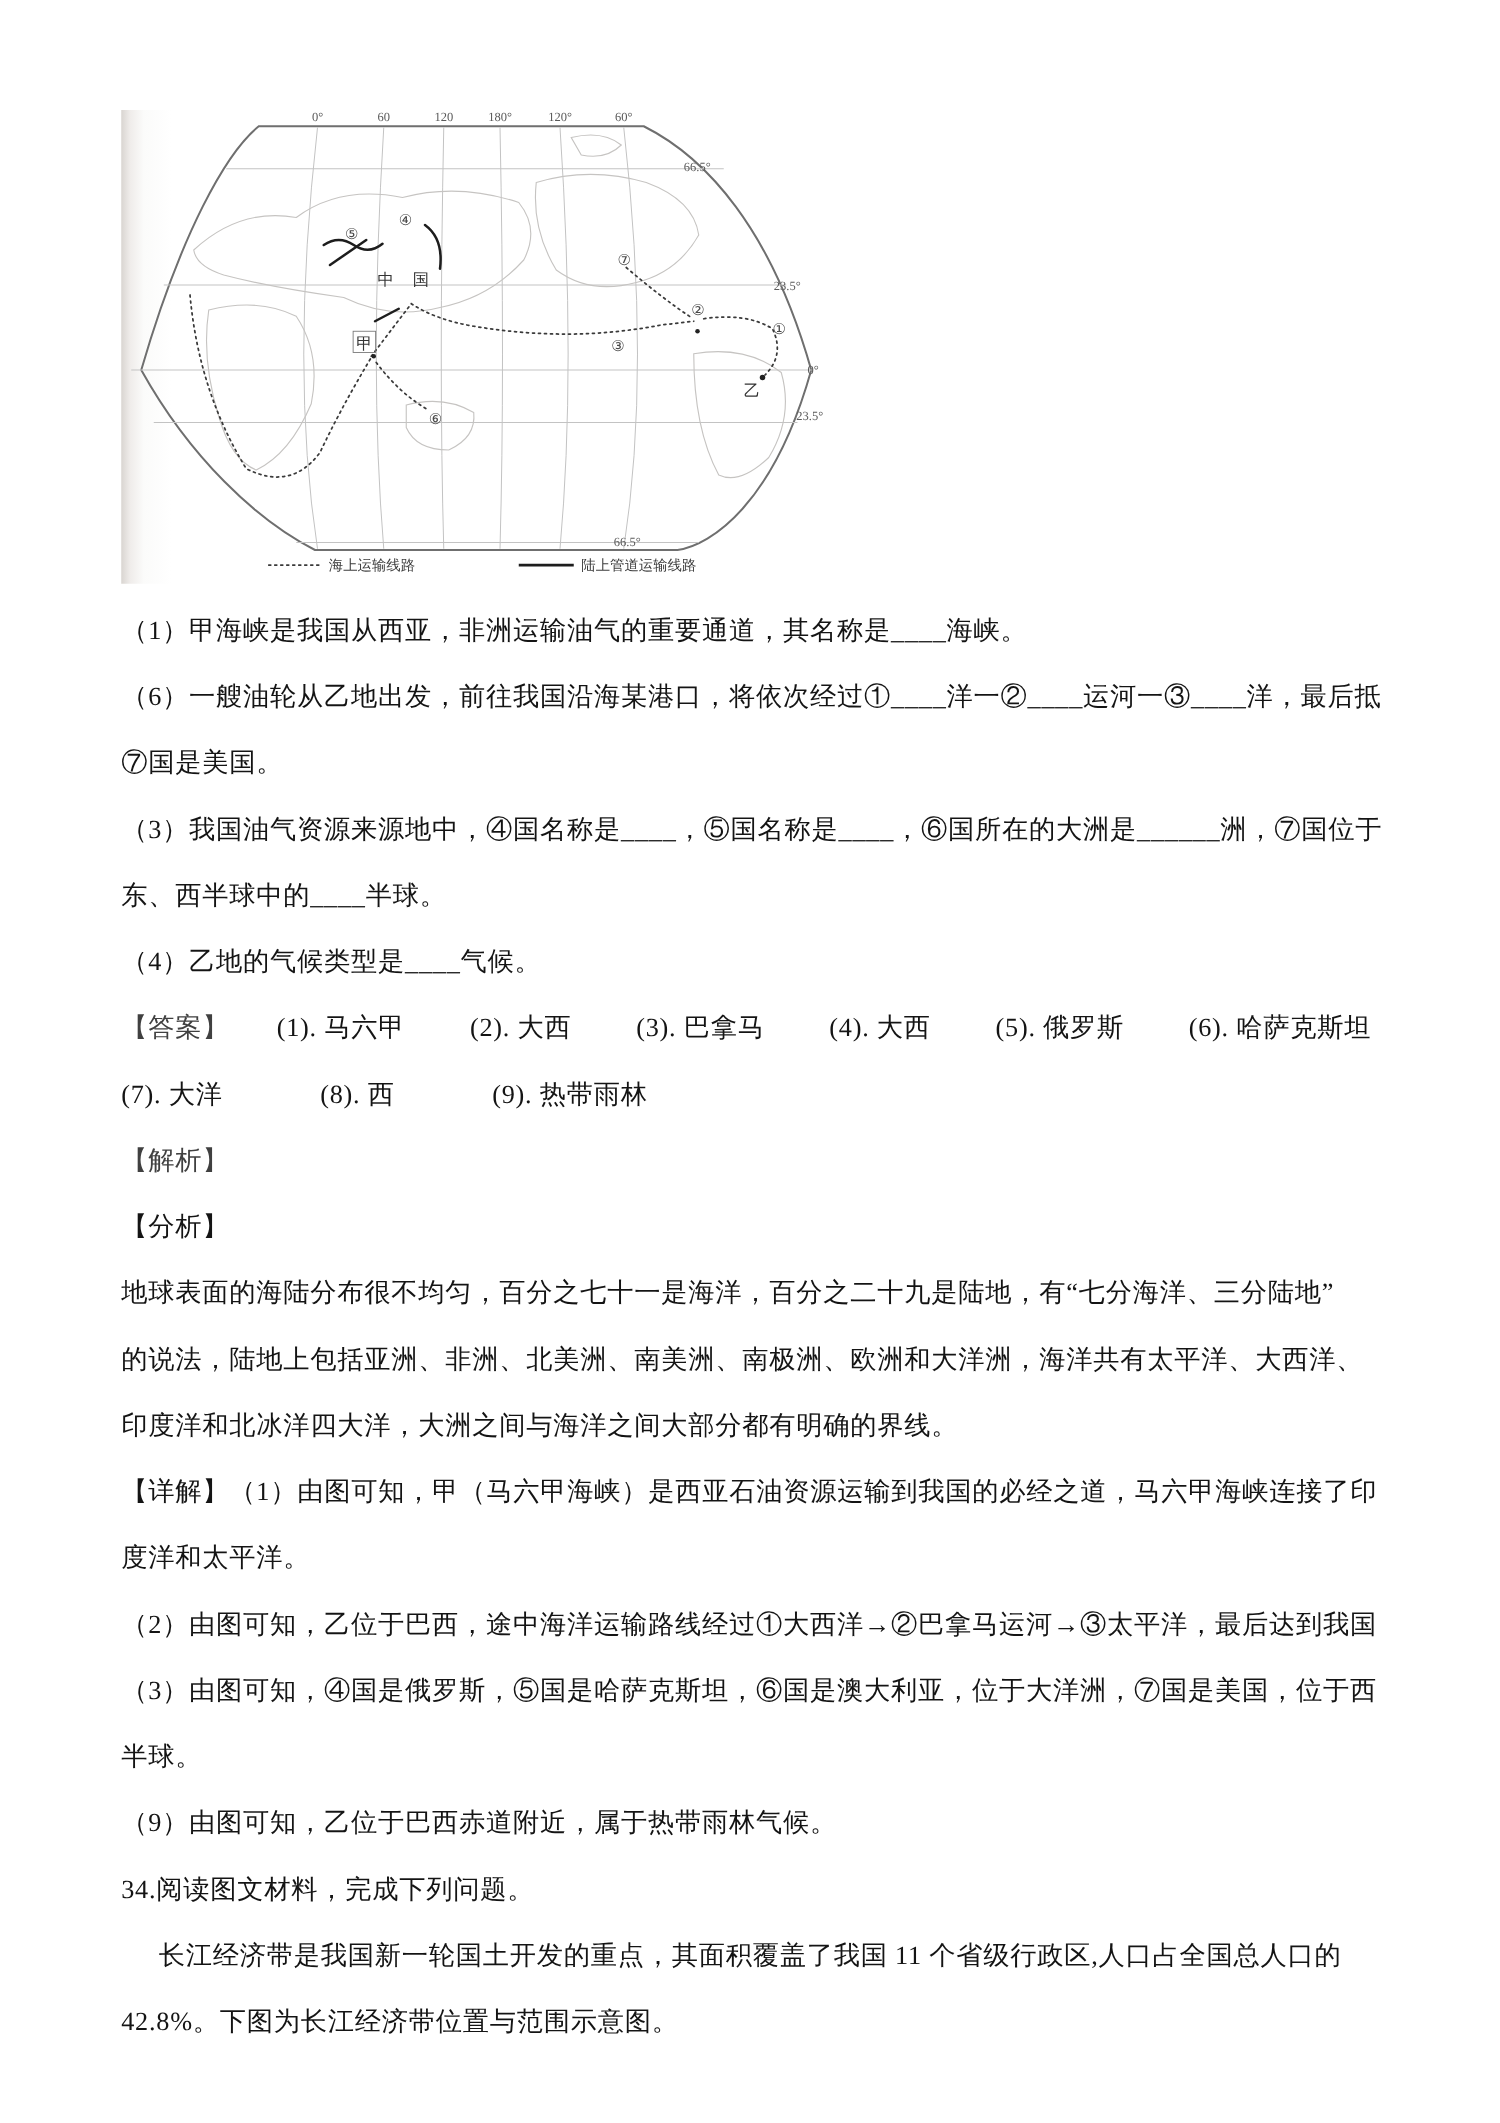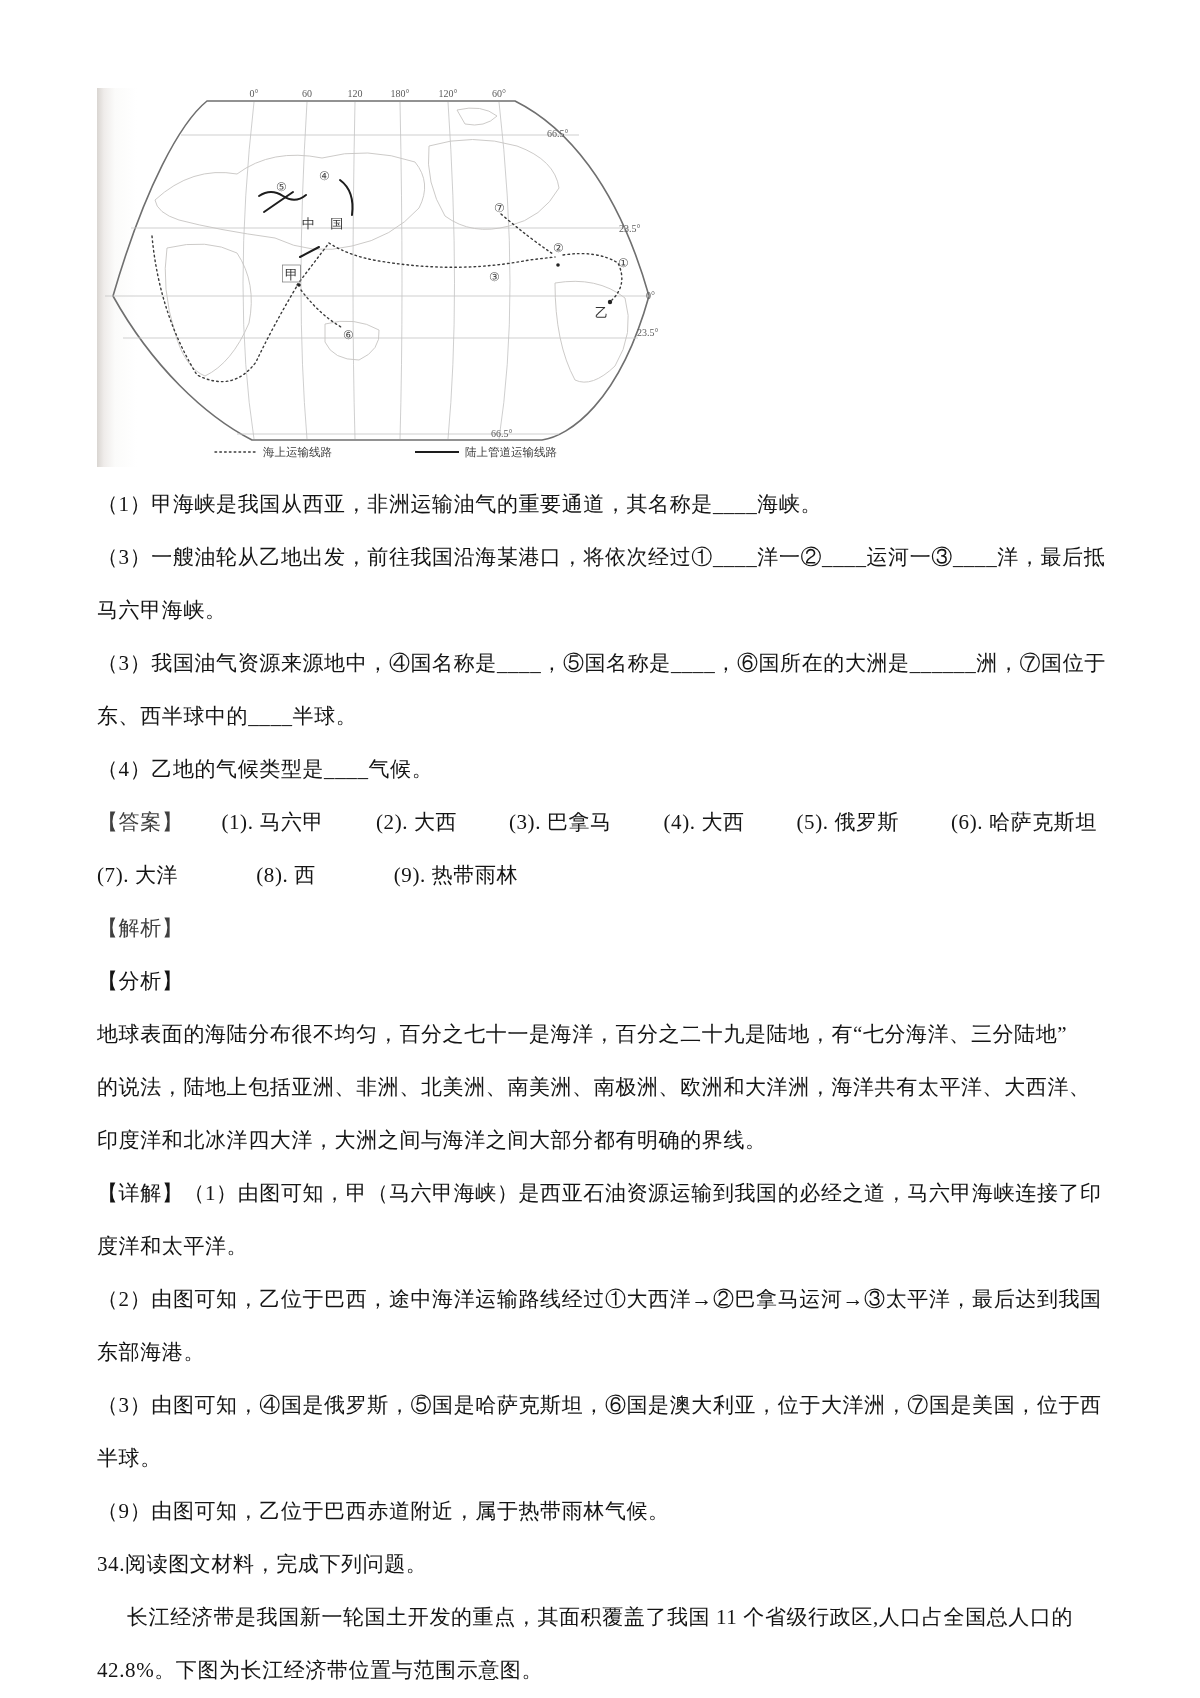--- a/index.html
+++ b/index.html
@@ -129,22 +129,22 @@
         <path class="searoute" d="M118,364 L160,364"></path>
         <text class="legendtext" x="166" y="368">海上运输线路</text>
         <path d="M318,364 L362,364" stroke="#1d1d1d" stroke-width="2.2" fill="none"></path>
         <text class="legendtext" x="368" y="368">陆上管道运输线路</text>
       </g>
     </svg>
   </figure>
 
   <div class="textblock">
     <p class="tline">（1）甲海峡是我国从西亚，非洲运输油气的重要通道，其名称是____海峡。</p>
-    <p class="tline">（3）一艘油轮从乙地出发，前往我国沿海某港口，将依次经过①____洋一②____运河一③____洋，最后抵</p>
-    <p class="tline">马六甲海峡。</p>
+    <p class="tline">（6）一艘油轮从乙地出发，前往我国沿海某港口，将依次经过①____洋一②____运河一③____洋，最后抵</p>
+    <p class="tline">⑦国是美国。</p>
     <p class="tline">（3）我国油气资源来源地中，④国名称是____，⑤国名称是____，⑥国所在的大洲是______洲，⑦国位于</p>
     <p class="tline">东、西半球中的____半球。</p>
     <p class="tline">（4）乙地的气候类型是____气候。</p>
 
     <div class="tline ans-row1">
       <span class="tag blue">【答案】</span>
       <span class="items">
         <span>(1). 马六甲</span>
         <span>(2). 大西</span>
         <span>(3). 巴拿马</span>
@@ -161,21 +161,20 @@
 
     <p class="tline blue">【解析】</p>
     <p class="tline">【分析】</p>
     <p class="tline">地球表面的海陆分布很不均匀，百分之七十一是海洋，百分之二十九是陆地，有“七分海洋、三分陆地”</p>
     <p class="tline">的说法，陆地上包括亚洲、非洲、北美洲、南美洲、南极洲、欧洲和大洋洲，海洋共有太平洋、大西洋、</p>
     <p class="tline">印度洋和北冰洋四大洋，大洲之间与海洋之间大部分都有明确的界线。</p>
 
     <p class="tline"><span>【详解】</span><span>（1）由图可知，甲（马六甲海峡）是西亚石油资源运输到我国的必经之道，马六甲海峡连接了印</span></p>
     <p class="tline">度洋和太平洋。</p>
     <p class="tline">（2）由图可知，乙位于巴西，途中海洋运输路线经过①大西洋→②巴拿马运河→③太平洋，最后达到我国</p>
-    <p class="tline">东部海港。</p>
     <p class="tline">（3）由图可知，④国是俄罗斯，⑤国是哈萨克斯坦，⑥国是澳大利亚，位于大洋洲，⑦国是美国，位于西</p>
     <p class="tline">半球。</p>
     <p class="tline">（9）由图可知，乙位于巴西赤道附近，属于热带雨林气候。</p>
 
     <p class="tline">34.阅读图文材料，完成下列问题。</p>
     <p class="tline indent">长江经济带是我国新一轮国土开发的重点，其面积覆盖了我国 11 个省级行政区,人口占全国总人口的</p>
     <p class="tline">42.8%。下图为长江经济带位置与范围示意图。</p>
   </div>
 
 </div>

